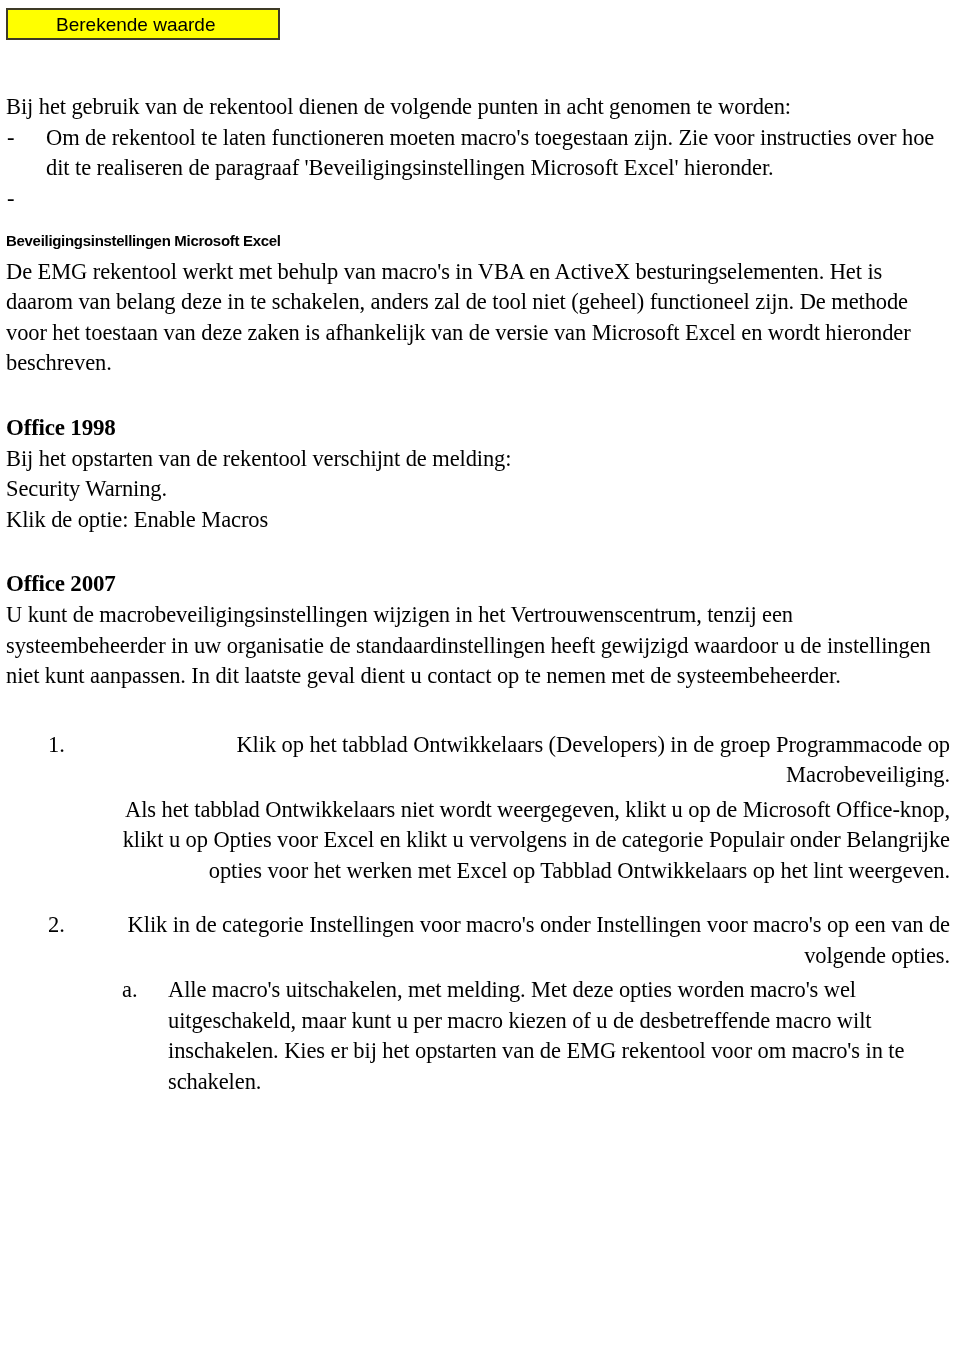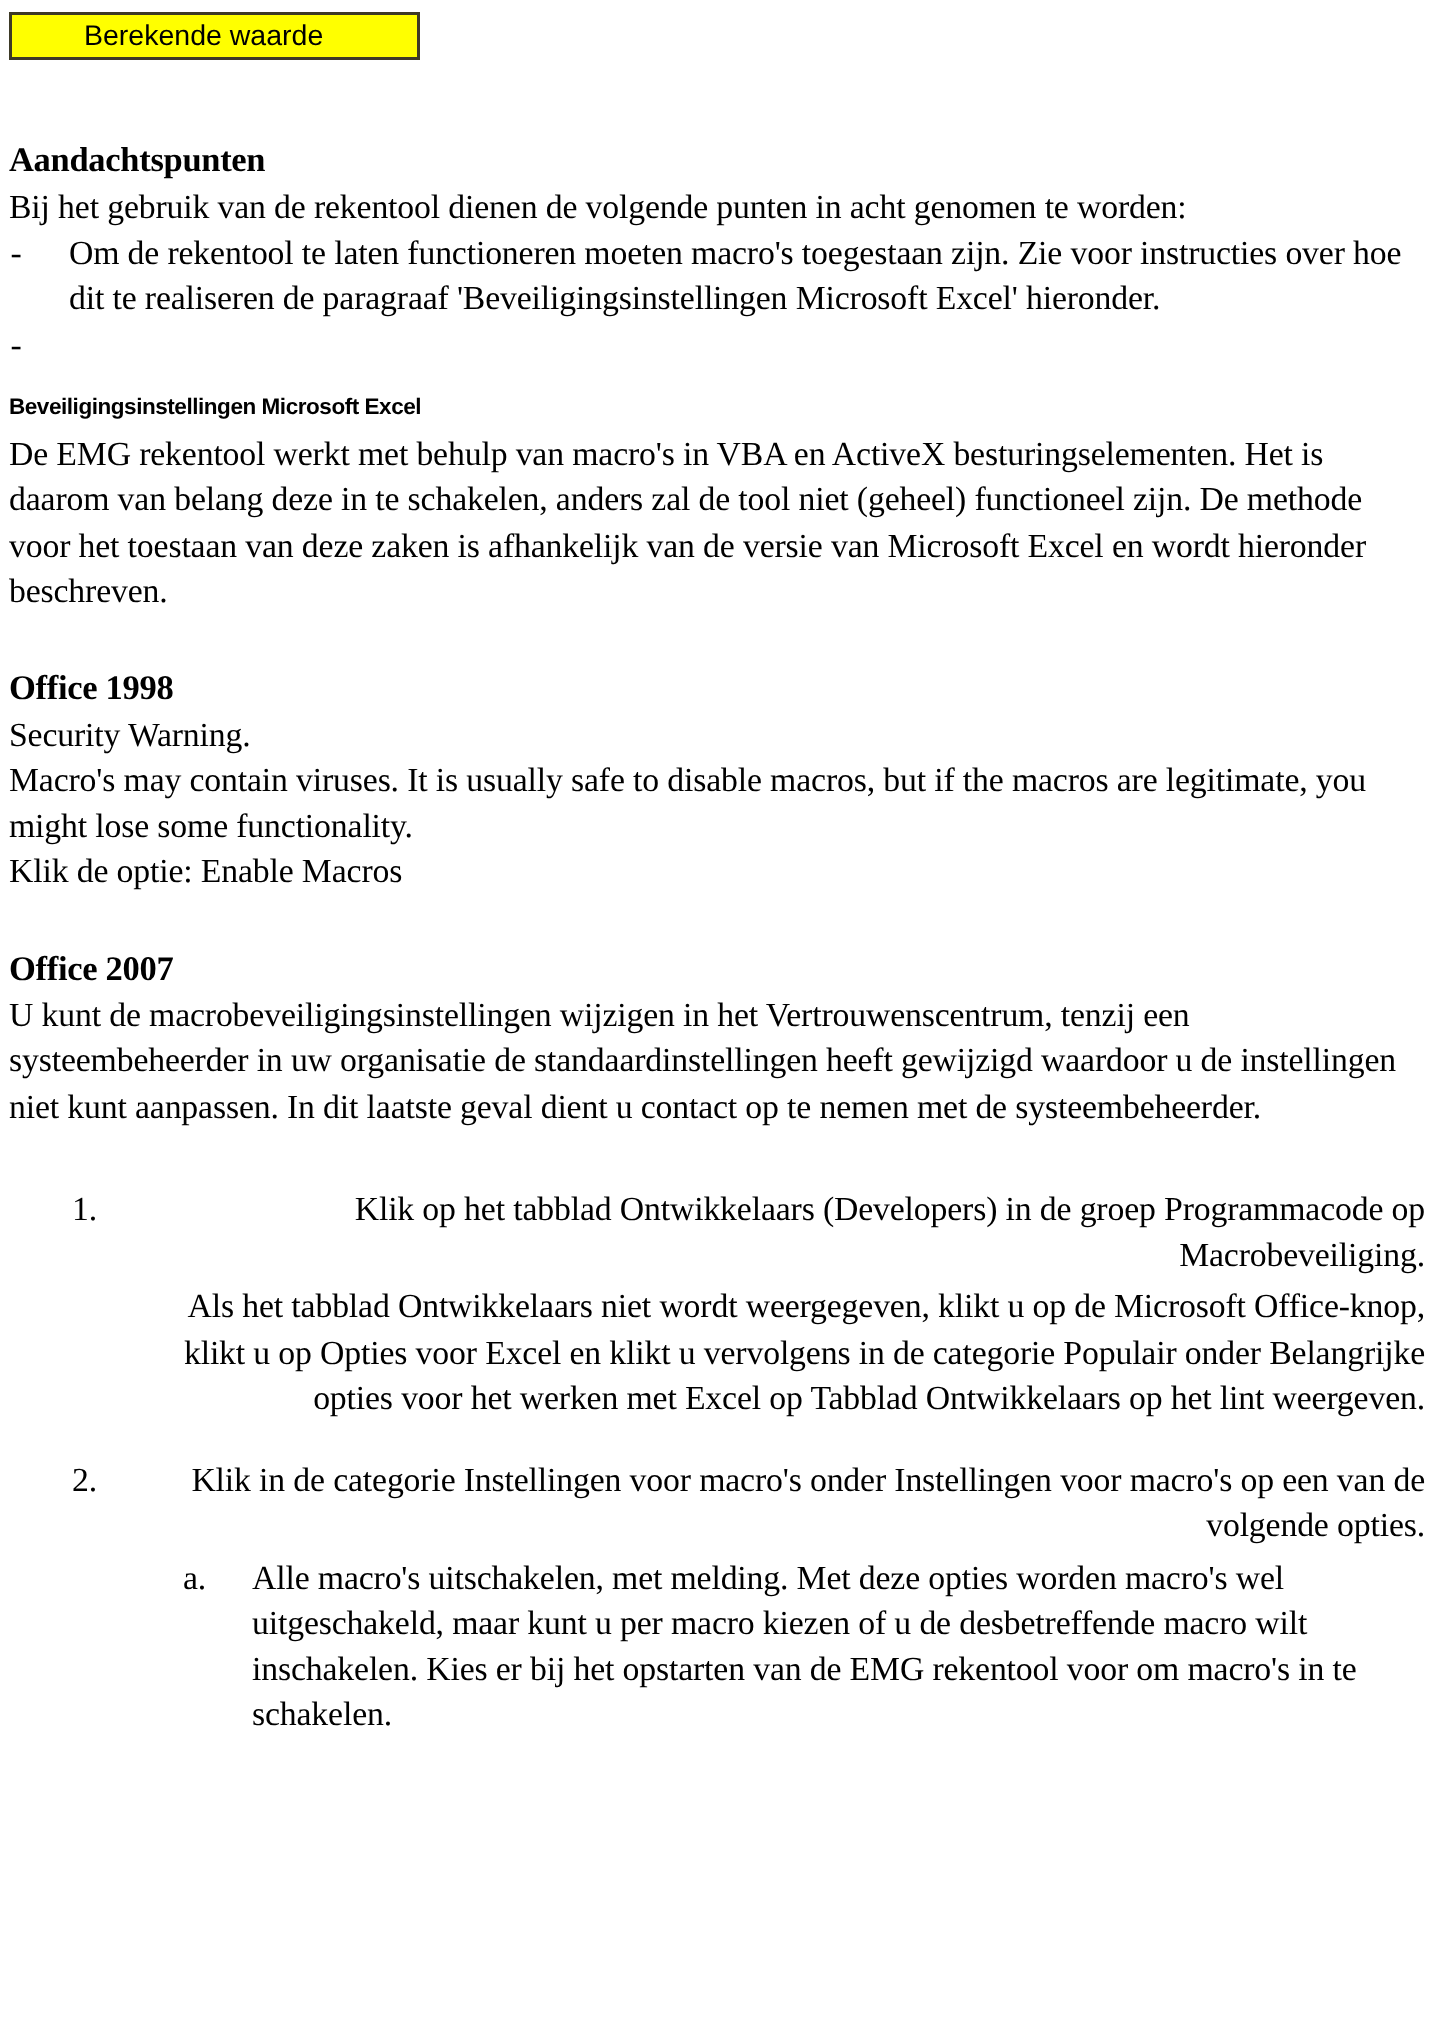--- a/index.html
+++ b/index.html
@@ -152,21 +152,20 @@
 <body>
 
 <div class="page">
 
   <div class="callout">
     <span class="callout-label">Berekende waarde</span>
   </div>
 
   <div class="content">
 
-    <h2 class="h-serif">Aandachtspunten</h2>
 
     <p class="body">Bij het gebruik van de rekentool dienen de volgende punten in acht genomen te worden:</p>
 
     <ul class="dash-list">
       <li>
         <span class="dash">-</span>
         <span>Om de rekentool te laten functioneren moeten macro's toegestaan zijn. Zie voor instructies over hoe dit te realiseren de paragraaf 'Beveiligingsinstellingen Microsoft Excel' hieronder.</span>
       </li>
       <li>
         <span class="dash">-</span>
@@ -176,22 +175,22 @@
     <div class="gap-lg"></div>
 
     <h2 class="h-sans">Beveiligingsinstellingen Microsoft Excel</h2>
 
     <p class="body">De EMG rekentool werkt met behulp van macro's in VBA en ActiveX besturingselementen. Het is daarom van belang deze in te schakelen, anders zal de tool niet (geheel) functioneel zijn. De methode voor het toestaan van deze zaken is afhankelijk van de versie van Microsoft Excel en wordt hieronder beschreven.</p>
 
     <div class="gap-md"></div>
 
     <h2 class="h-serif">Office 1998</h2>
 
+    <p class="body">Bij het opstarten van de rekentool verschijnt de melding:</p>
     <p class="body">Security Warning.</p>
-    <p class="body">Macro's may contain viruses. It is usually safe to disable macros, but if the macros are legitimate, you might lose some functionality.</p>
     <p class="body">Klik de optie: Enable Macros</p>
 
     <div class="gap-md"></div>
 
     <h2 class="h-serif">Office 2007</h2>
 
     <p class="body">U kunt de macrobeveiligingsinstellingen wijzigen in het Vertrouwenscentrum, tenzij een systeembeheerder in uw organisatie de standaardinstellingen heeft gewijzigd waardoor u de instellingen niet kunt aanpassen. In dit laatste geval dient u contact op te nemen met de systeembeheerder.</p>
 
     <div class="gap-md"></div>
 

